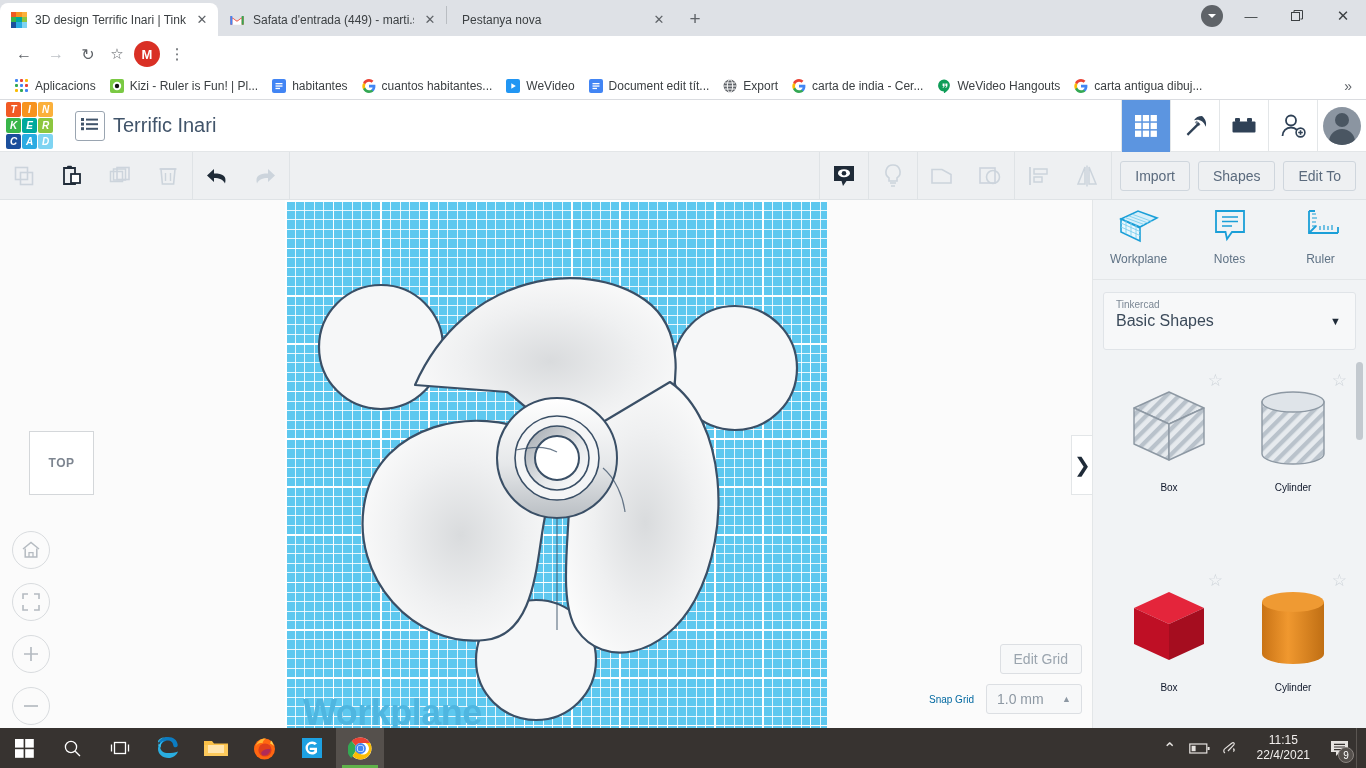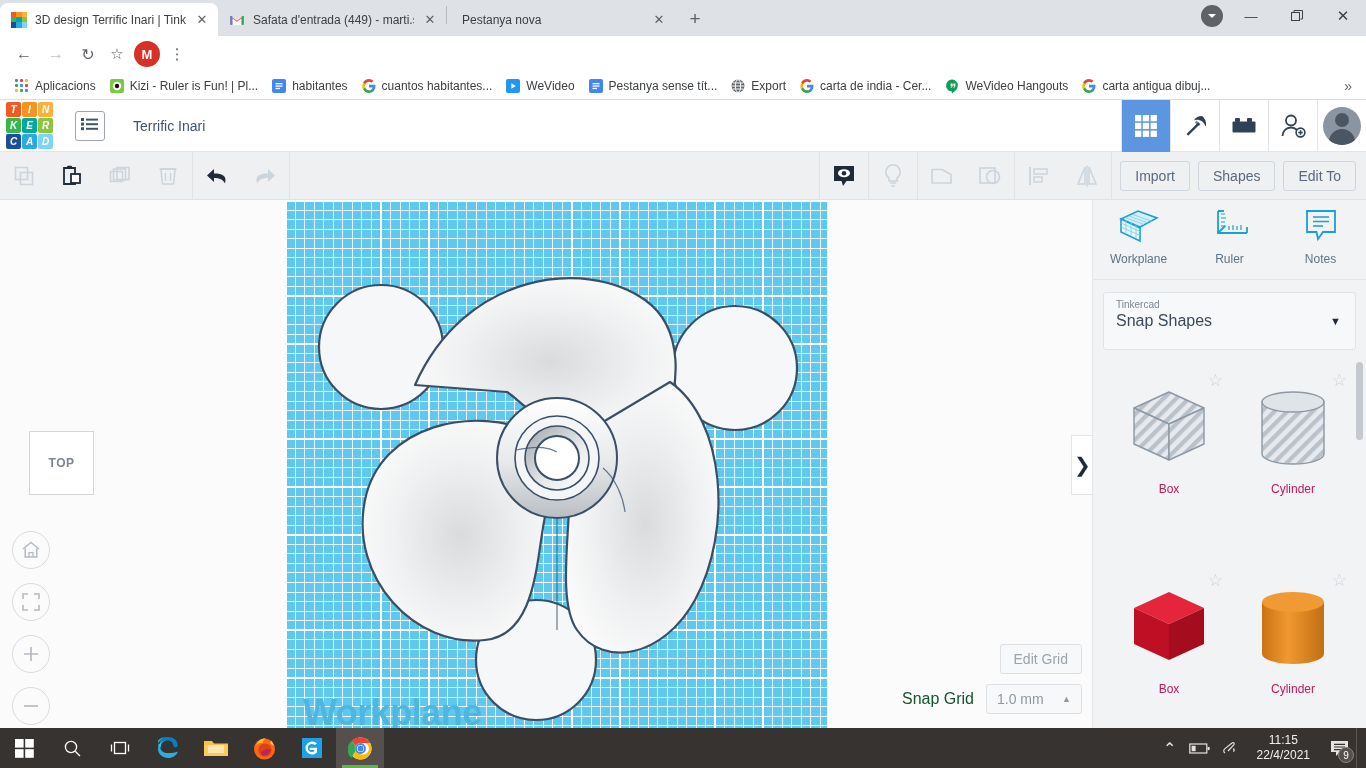--- a/index.html
+++ b/index.html
@@ -131,21 +131,21 @@
     color: #ffffff; font-size: 10px; font-weight: bold;
     font-family: "Liberation Sans", sans-serif;
     border-radius: 2px;
   }
   .proj-icon-box {
     width: 30px; height: 30px; margin-left: 22px;
     border: 1px solid #9aa5b1; border-radius: 3px;
     display: flex; align-items: center; justify-content: center;
   }
   .proj-title {
-    margin-left: 28px; font-size: 14px; color: #41546a;
+    margin-left: 8px; font-size: 20px; color: #41546a;
   }
   .hdr-right { margin-left: auto; display: flex; align-items: center; height: 52px; }
   .hdr-icon-btn {
     width: 49px; height: 52px; display: flex; align-items: center; justify-content: center;
     border-left: 1px solid #e3e6e8;
   }
   .hdr-icon-btn.active { background: #5c95e0; }
   .hdr-avatar {
     width: 49px; height: 52px; display:flex; align-items:center; justify-content:center;
     border-left: 1px solid #e3e6e8;
@@ -223,21 +223,21 @@
   .grid-ctrls {
     position: absolute; right: 10px; bottom: 14px; width: 270px;
     display: flex; flex-direction: column; align-items: flex-end; gap: 10px;
   }
   .edit-grid-btn {
     height: 30px; padding: 0 13px; border: 1px solid #dcdfe3; border-radius: 3px;
     background: #f7f8f9; color: #9aa4ae; font-size: 14px;
     display: flex; align-items: center;
   }
   .snap-row { display: flex; align-items: center; gap: 12px; }
-  .snap-label { font-size: 16px; color: #14532d; }
+  .snap-label { font-size: 10px; color: #0369a1; }
   .snap-select {
     height: 30px; width: 96px; padding: 0 10px;
     border: 1px solid #dcdfe3; border-radius: 3px; background: #f7f8f9;
     display: flex; align-items: center; justify-content: space-between;
     color: #8d98a3; font-size: 14px;
   }
 
   
   .panel-collapse {
     position: absolute; left: 1071px; top: 435px; width: 22px; height: 60px;
@@ -275,21 +275,21 @@
   }
   .shape-row { display: flex; }
   .shape-cell {
     width: 124px; height: 200px; position: relative;
     display: flex; flex-direction: column; align-items: center; justify-content: flex-start;
     padding-top: 14px;
   }
   .shape-cell .star {
     position: absolute; right: 8px; top: 4px; font-size: 17px; color: #cdd3d9;
   }
-  .shape-cell .slabel { font-size: 12px; color: #be185d; margin-top: 6px; }
+  .shape-cell .slabel { font-size: 10px; color: #0f172a; margin-top: 6px; }
   .shape-thumb { width: 96px; height: 96px; display:flex; align-items:center; justify-content:center; }
   .panel-scrollbar {
     position: absolute; right: 3px; top: 162px; width: 7px; height: 78px;
     background: #c3c9cf; border-radius: 4px;
   }
   .panel-scroll-track {
     position: absolute; right: 3px; top: 160px; width: 7px; height: 360px;
     background: transparent;
   }
 
@@ -469,21 +469,21 @@
 
     <div class="bm">
       <span class="bmicon">
         <svg width="14" height="14" viewBox="0 0 14 14">
             <rect width="14" height="14" rx="2" fill="#4285f4"></rect>
             <rect x="3.5" y="4" width="7" height="1.3" fill="#fff"></rect>
             <rect x="3.5" y="6.4" width="7" height="1.3" fill="#fff"></rect>
             <rect x="3.5" y="8.8" width="4.5" height="1.3" fill="#fff"></rect>
           </svg>
       </span>
-      <span>Pestanya sense tít...</span>
+      <span>Document edit tít...</span>
     </div>
 
     <div class="bm">
       <span class="bmicon">
         <svg width="14" height="14" viewBox="0 0 14 14">
             <circle cx="7" cy="7" r="6.4" fill="#5f6368"></circle>
             <ellipse cx="7" cy="7" rx="2.7" ry="6.4" fill="none" stroke="#fff" stroke-width="1"></ellipse>
             <path d="M1 7h12M2 4h10M2 10h10" stroke="#fff" stroke-width="1"></path>
           </svg>
       </span>
@@ -796,44 +796,44 @@
             <path d="M3 11v13l19 9V20z" fill="#eaf7fd" stroke="#1b9fd8" stroke-width="1.6"></path>
             <path d="M7 9.5l19 7M11 8l19 7M15 6.5l19 7" stroke="#7fd0ee" stroke-width=".9"></path>
             <path d="M3 15l19 8.5M3 19l19 8.5" stroke="#7fd0ee" stroke-width=".9"></path>
             <path d="M8 12.2v13.5M13 14.4v13.5M18 16.6v13.5" stroke="#7fd0ee" stroke-width=".9"></path>
           </svg>
         </span>
         <span>Workplane</span>
       </div>
       <div class="wpr-item">
         <span>
+          <svg width="38" height="36" viewBox="0 0 38 36" fill="none" stroke="#1b9fd8" stroke-width="1.8">
+            <path d="M5 3h28v21h-12l-5 7-1.5-7H5z"></path>
+            <path d="M11 9h16M11 13.5h16M11 18h10" stroke-width="1.5"></path>
+          </svg>
+        </span>
+        <span>Notes</span>
+      </div>
+      <div class="wpr-item">
+        <span>
           <svg width="42" height="36" viewBox="0 0 42 36" fill="none" stroke="#1b9fd8" stroke-width="1.8">
             <path d="M9 3v22h29"></path>
             <path d="M9 25l7-7M9 3h6M38 25v-6"></path>
             <path d="M12 6h4M12 10h5M12 14h4M12 18h5" stroke-width="1.2"></path>
             <path d="M20 22v-4M24 22v-5M28 22v-4M32 22v-5" stroke-width="1.2"></path>
             <path d="M9 3l7 7M16 25l22-6" stroke-width="0"></path>
           </svg>
         </span>
         <span>Ruler</span>
       </div>
-      <div class="wpr-item">
-        <span>
-          <svg width="38" height="36" viewBox="0 0 38 36" fill="none" stroke="#1b9fd8" stroke-width="1.8">
-            <path d="M5 3h28v21h-12l-5 7-1.5-7H5z"></path>
-            <path d="M11 9h16M11 13.5h16M11 18h10" stroke-width="1.5"></path>
-          </svg>
-        </span>
-        <span>Notes</span>
-      </div>
     </div>
 
     <div class="shape-select">
       <div class="src">Tinkercad</div>
-      <div class="sname">Snap Shapes</div>
+      <div class="sname">Basic Shapes</div>
       <div class="caret">▼</div>
     </div>
 
     <div class="shapes-grid">
 
       <div class="shape-row">
         <div class="shape-cell">
           <span class="star">☆</span>
           <span class="shape-thumb">
             <svg width="90" height="88" viewBox="0 0 90 88">

